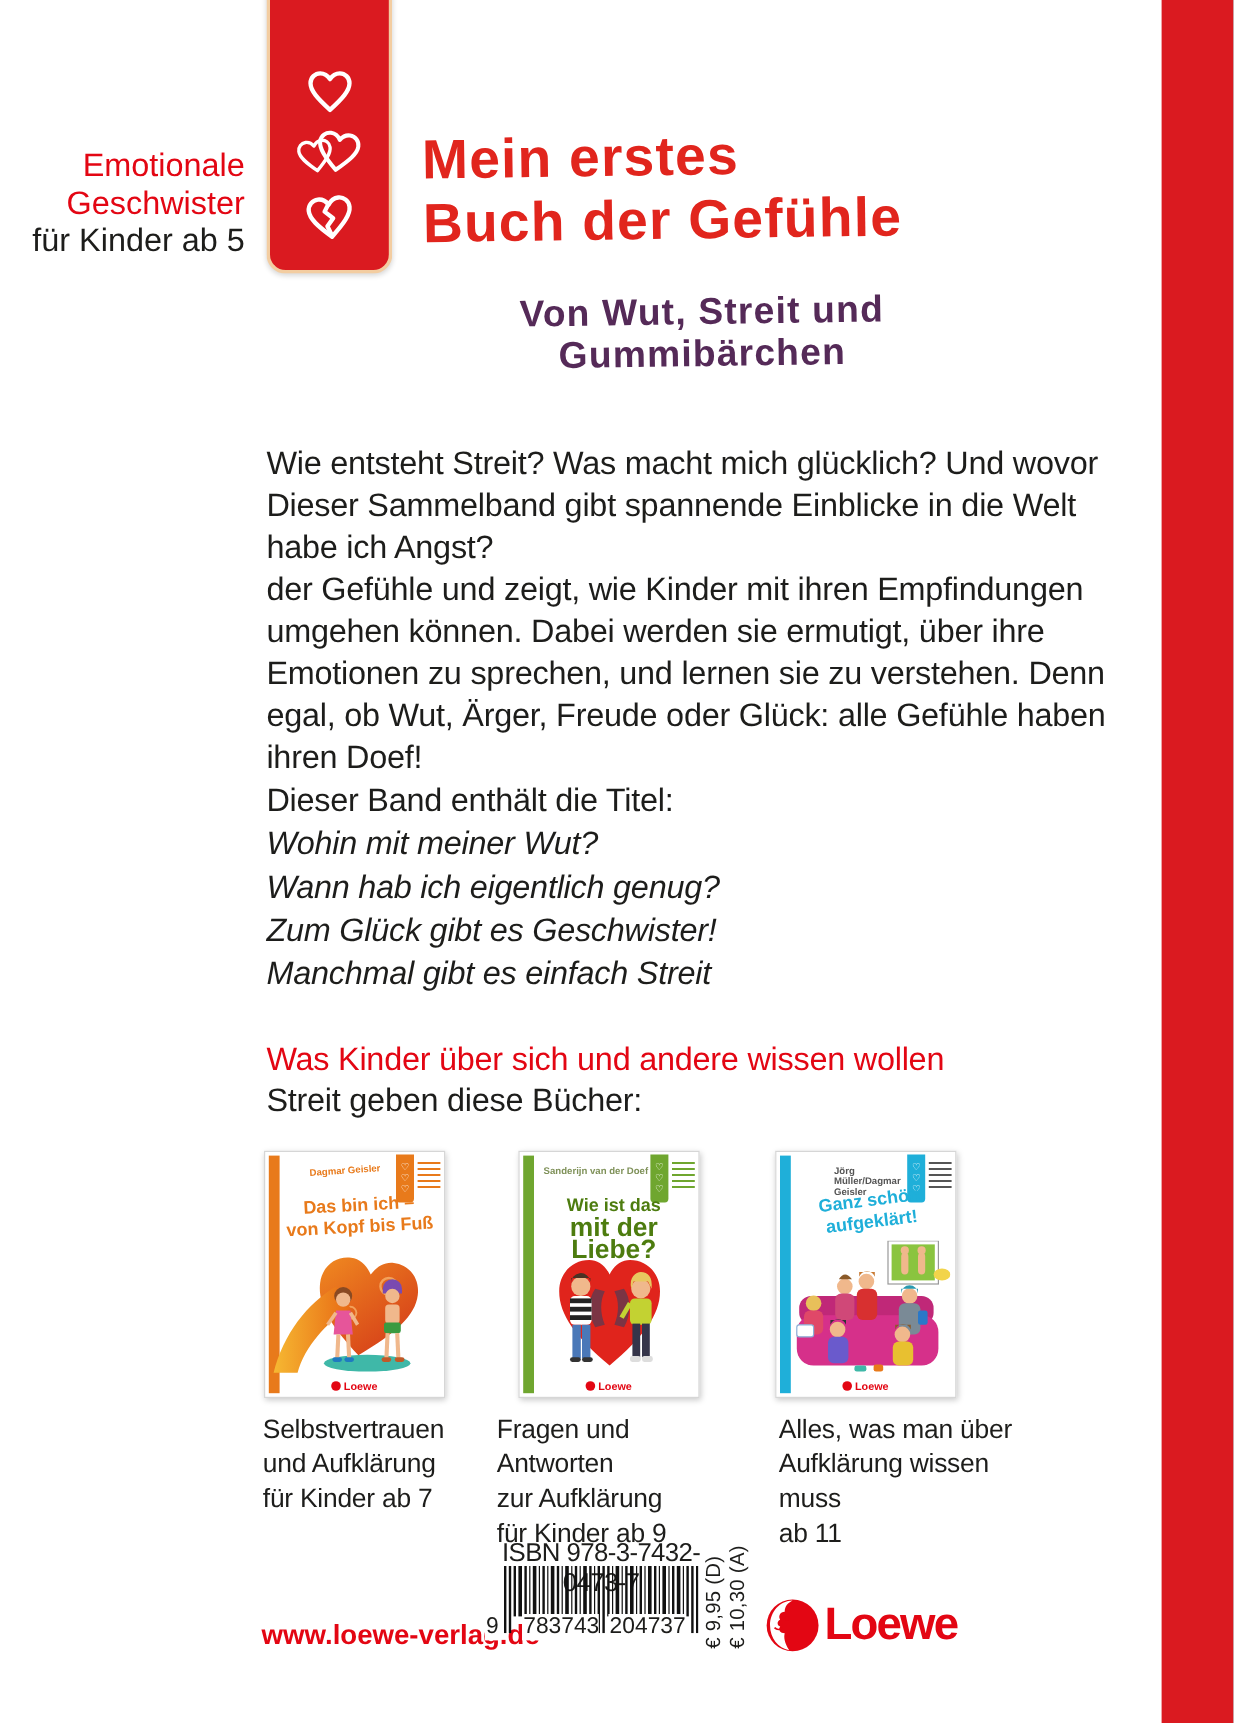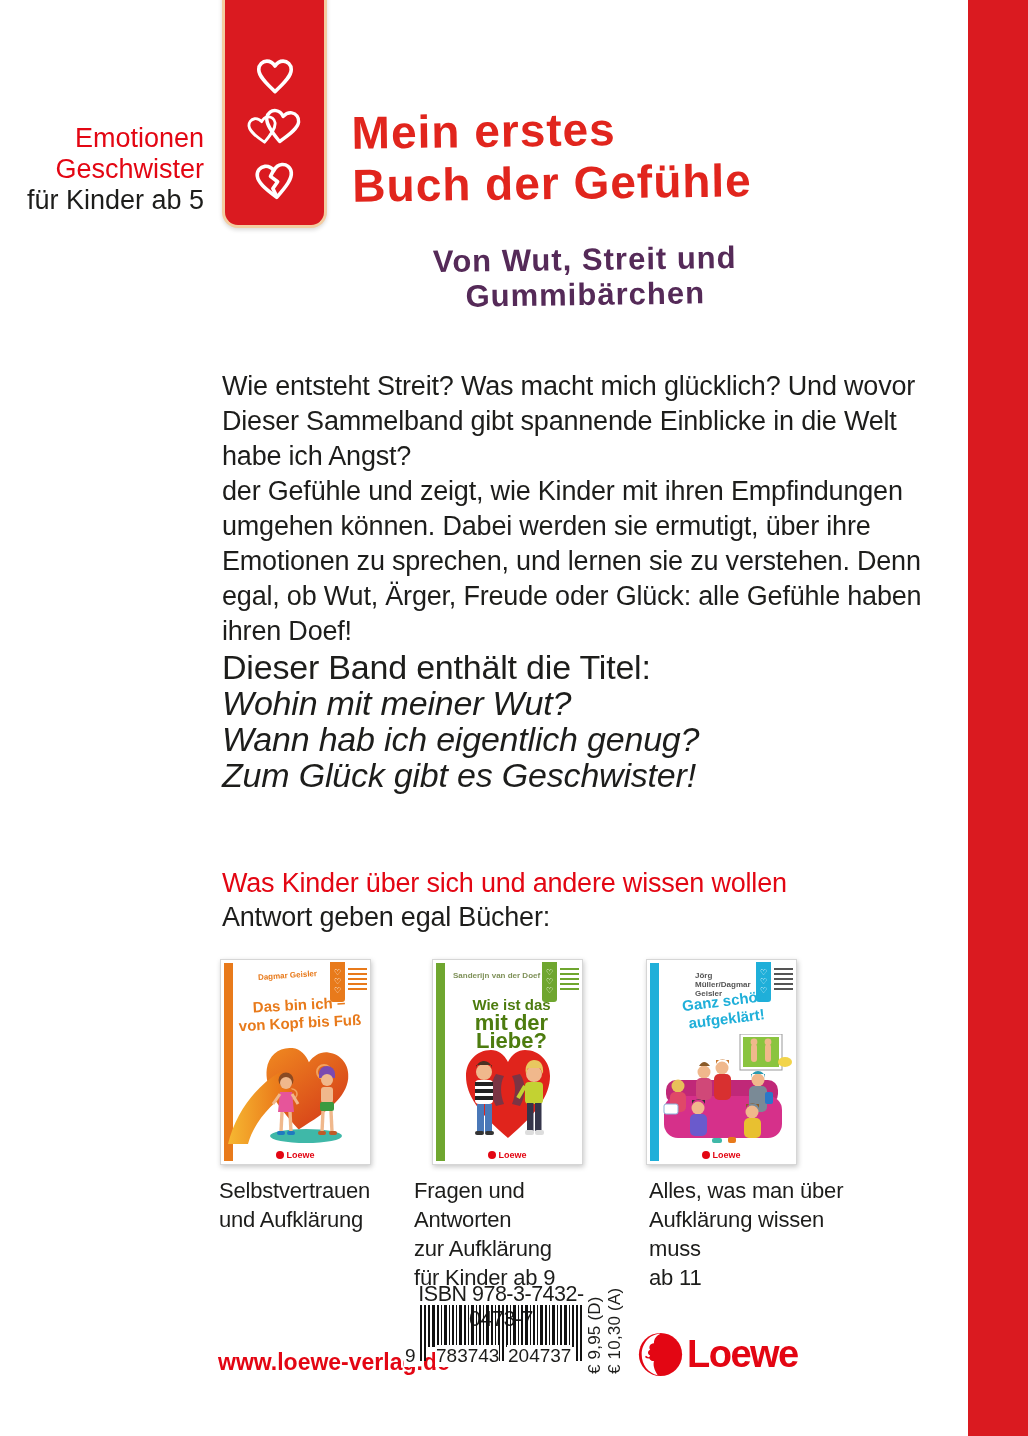--- a/index.html
+++ b/index.html
@@ -23,21 +23,21 @@
   .kicker .black{color:#1d1d1b;}
 
   
   .title{position:absolute;left:352px;top:104px;font-size:46px;line-height:53px;
          font-weight:700;letter-spacing:1px;transform:rotate(-0.8deg);}
   .subtitle{position:absolute;left:352px;top:242px;width:466px;text-align:center;
             font-size:31px;line-height:35px;font-weight:700;letter-spacing:1px;transform:rotate(-0.8deg);}
 
   
   .blurb{position:absolute;left:222px;top:369px;font-size:27px;line-height:35px;letter-spacing:-0.2px;}
-  .contents{position:absolute;left:222px;top:649px;font-size:34px;line-height:36px;letter-spacing:-0.2px;}
+  .contents{position:absolute;left:222px;top:649px;font-size:27px;line-height:36px;letter-spacing:-0.2px;}
   .contents .t{font-style:italic;}
   .rec-h{position:absolute;left:222px;top:868px;font-size:27px;letter-spacing:-0.2px;}
   .rec-s{position:absolute;left:222px;top:902px;font-size:27px;letter-spacing:-0.2px;}
 
   
   .cover{position:absolute;top:959px;width:151px;height:206px;background:#fff;
          border:1px solid #d6d6d6;box-shadow:1px 2px 5px rgba(0,0,0,.22);box-sizing:border-box;}
   .c1{left:220px}.c2{left:432px}.c3{left:646px}
   .stripe{position:absolute;left:3px;top:3px;bottom:3px;width:9px;}
   .cov-author{position:absolute;top:11px;left:20px;right:36px;font-size:8px;line-height:9px;font-weight:700;}
@@ -101,21 +101,21 @@
       <svg width="44" height="40" viewBox="0 0 24 22">
         <g fill="none" stroke="#ffffff" stroke-width="2" stroke-linejoin="round">
           <path transform="rotate(-6 12 11)" d="M12 20 C6 14.5 2.6 10.8 2.6 7.2 C2.6 4.4 4.8 2.4 7.3 2.4 C9.2 2.4 10.9 3.5 12 5.2 C13.1 3.5 14.8 2.4 16.7 2.4 C19.2 2.4 21.4 4.4 21.4 7.2 C21.4 10.8 18 14.5 12 20 Z"></path>
           <polyline transform="rotate(-6 12 11)" points="12,4.8 9.8,8.2 13.4,11.6 10.4,15 12,19.4"></polyline>
         </g>
       </svg>
     </span>
   </div>
 
   <div class="kicker">
-    <div class="red" style="color: rgb(227, 6, 19);">Emotionen</div>
+    <div class="red" style="color: rgb(227, 6, 19);">Emotionale</div>
     <div class="red" style="color: rgb(227, 6, 19);">Geschwister</div>
     <div class="black">für Kinder ab 5</div>
   </div>
 
   <div class="title" style="color: rgb(225, 37, 29);">
     <div>Mein erstes</div>
     <div>Buch der Gefühle</div>
   </div>
   <div class="subtitle" style="color: rgb(85, 42, 88);">
     <div>Von Wut, Streit und</div>
@@ -131,24 +131,25 @@
     <div>Emotionen zu sprechen, und lernen sie zu verstehen. Denn</div>
     <div>egal, ob Wut, Ärger, Freude oder Glück: alle Gefühle haben</div>
     <div>ihren Doef!</div>
   </div>
 
   <div class="contents">
     <div>Dieser Band enthält die Titel:</div>
     <div class="t">Wohin mit meiner Wut?</div>
     <div class="t">Wann hab ich eigentlich genug?</div>
     <div class="t">Zum Glück gibt es Geschwister!</div>
+    <div class="t">Manchmal gibt es einfach Streit</div>
   </div>
 
   <div class="rec-h" style="color: rgb(227, 6, 19);">Was Kinder über sich und andere wissen wollen</div>
-  <div class="rec-s">Antwort geben egal Bücher:</div>
+  <div class="rec-s">Streit geben diese Bücher:</div>
 
   <div class="cover c1">
     <div class="stripe" style="background: rgb(232, 122, 27);"></div>
     <div class="cov-author" style="color: rgb(232, 122, 27);">Dagmar Geisler</div>
     <div class="tab" style="background: rgb(232, 122, 27);">
       <span>♡</span>
       <span>♡</span>
       <span>♡</span>
     </div>
     <div class="fineprint" style="--fp: #e87a1b;"></div>
@@ -297,20 +298,21 @@
     </svg>
     <div class="mini-logo">
       <span class="mini-dot"></span>
       <span>Loewe</span>
     </div>
   </div>
 
   <div class="caption cap1">
     <div>Selbstvertrauen</div>
     <div>und Aufklärung</div>
+    <div>für Kinder ab 7</div>
   </div>
   <div class="caption cap2">
     <div>Fragen und Antworten</div>
     <div>zur Aufklärung</div>
     <div>für Kinder ab 9</div>
   </div>
   <div class="caption cap3">
     <div>Alles, was man über</div>
     <div>Aufklärung wissen muss</div>
     <div>ab 11</div>

